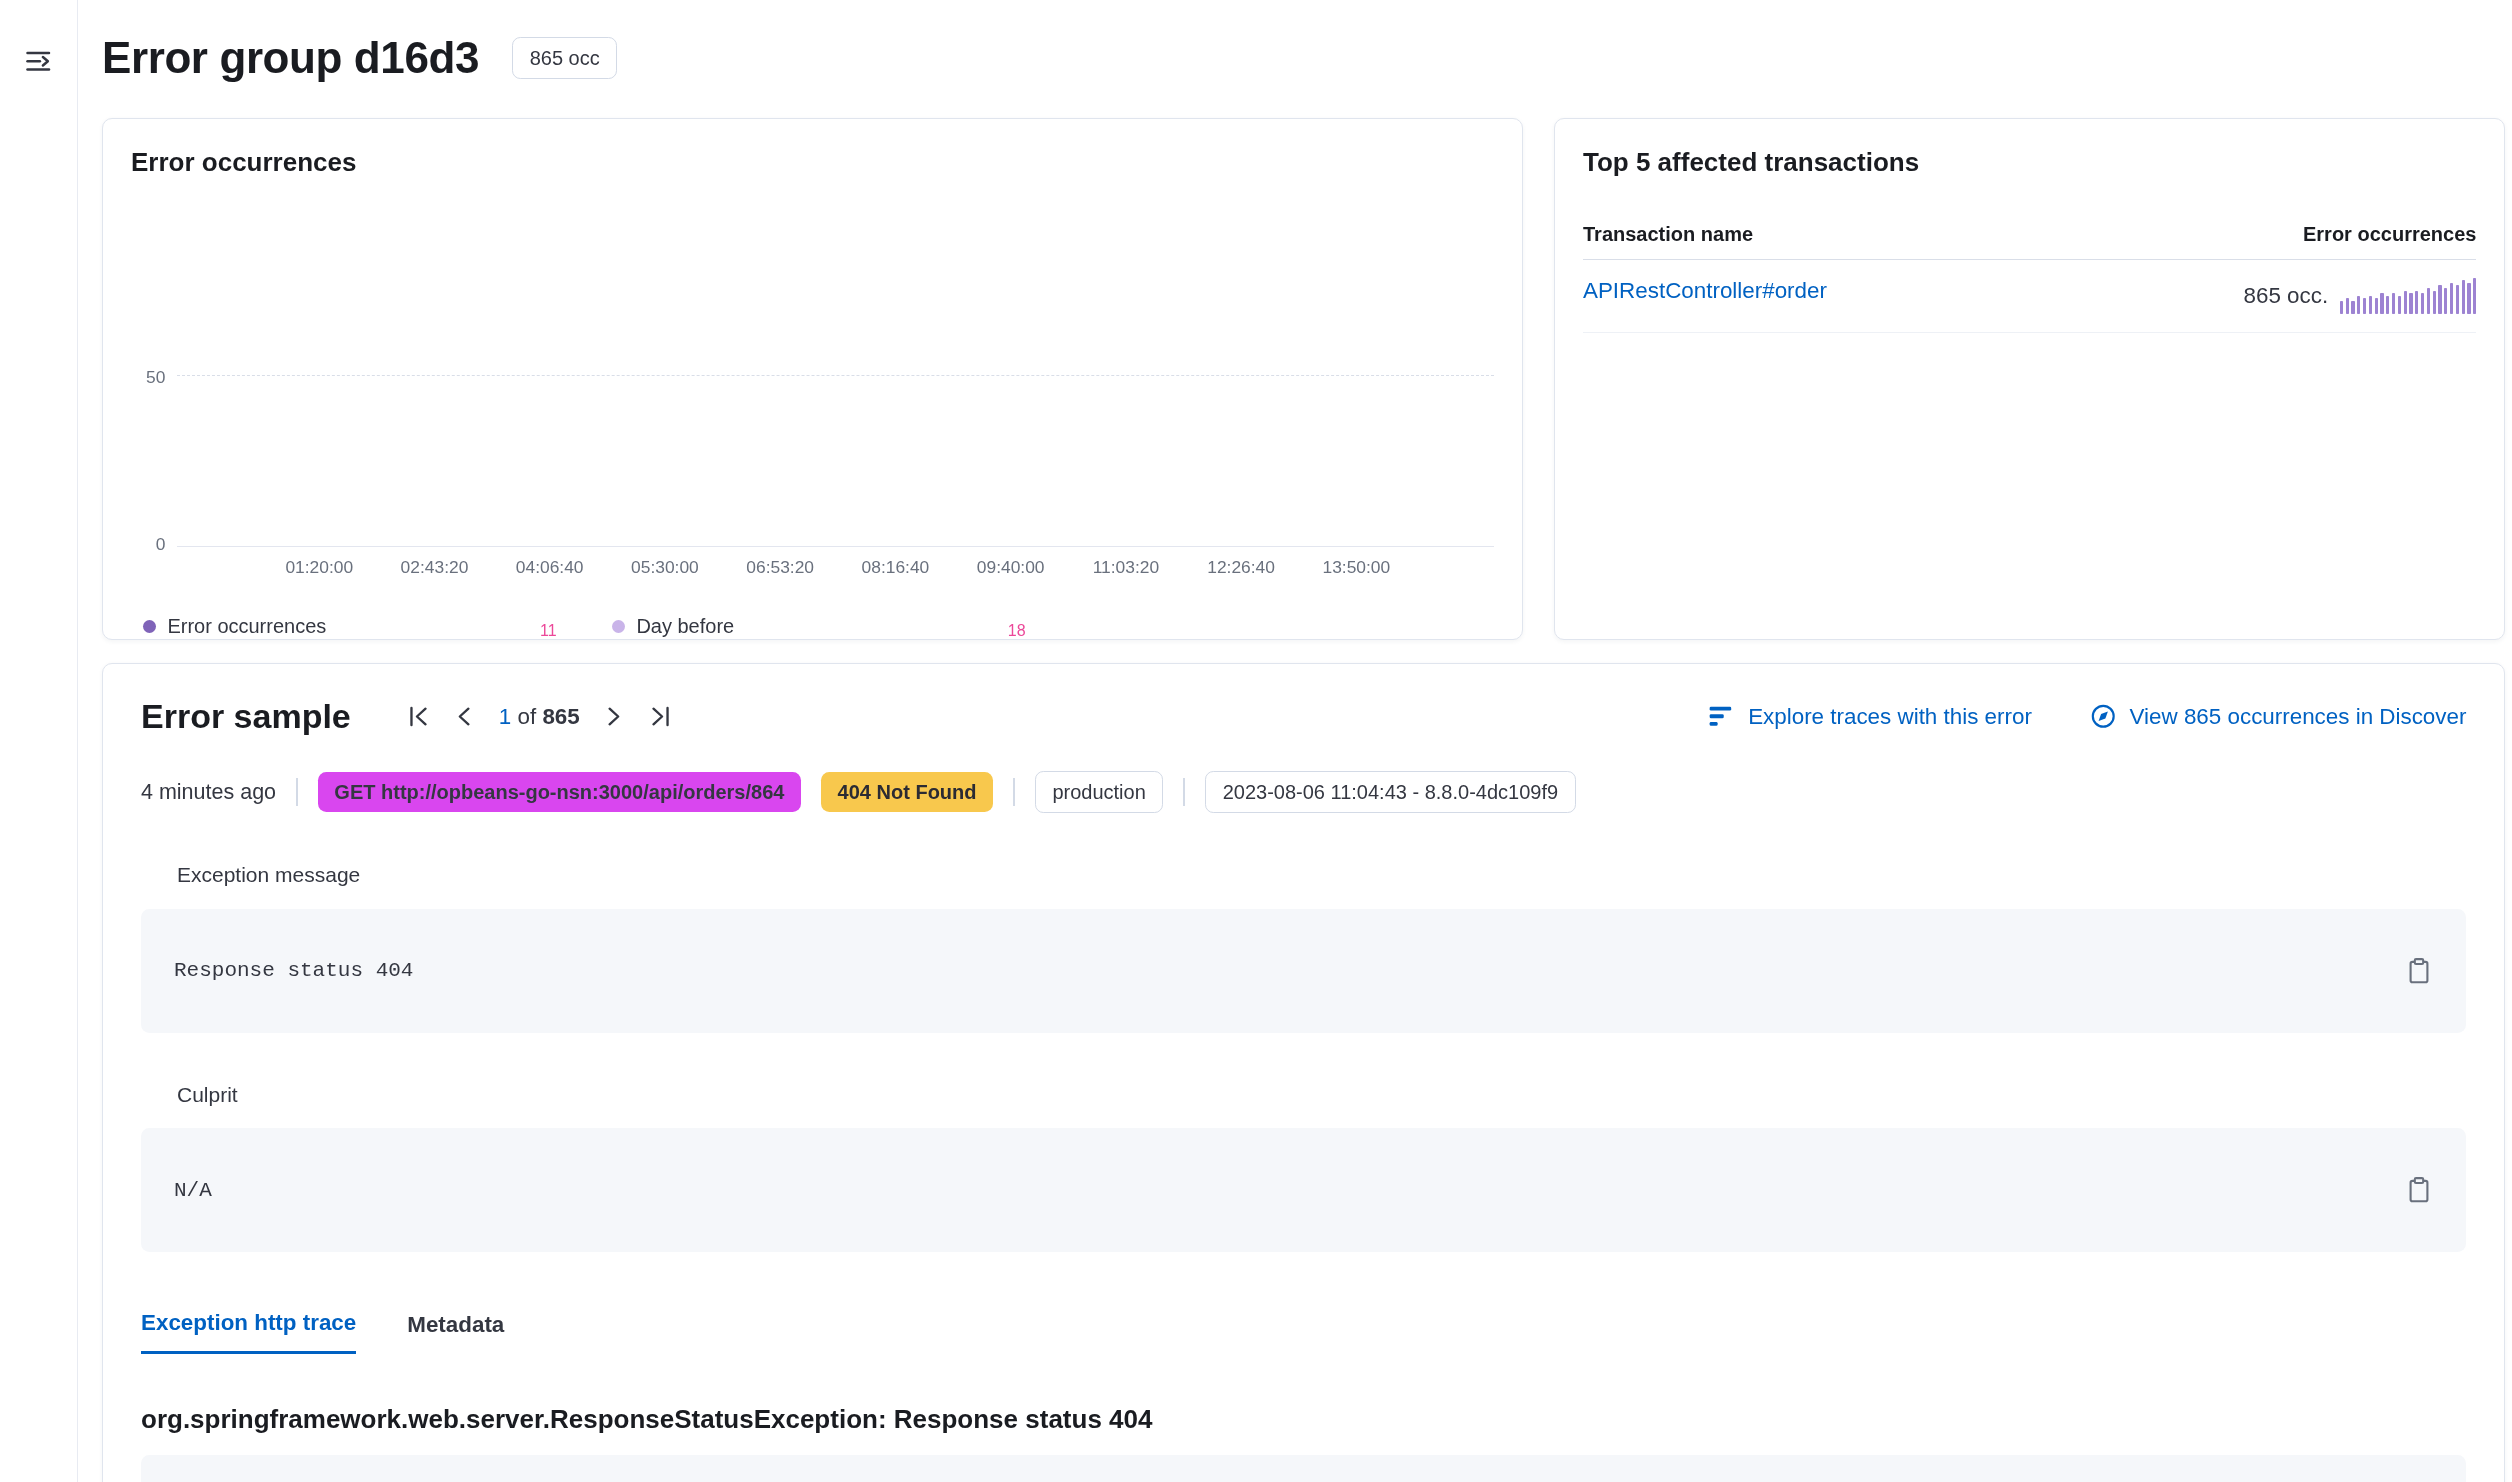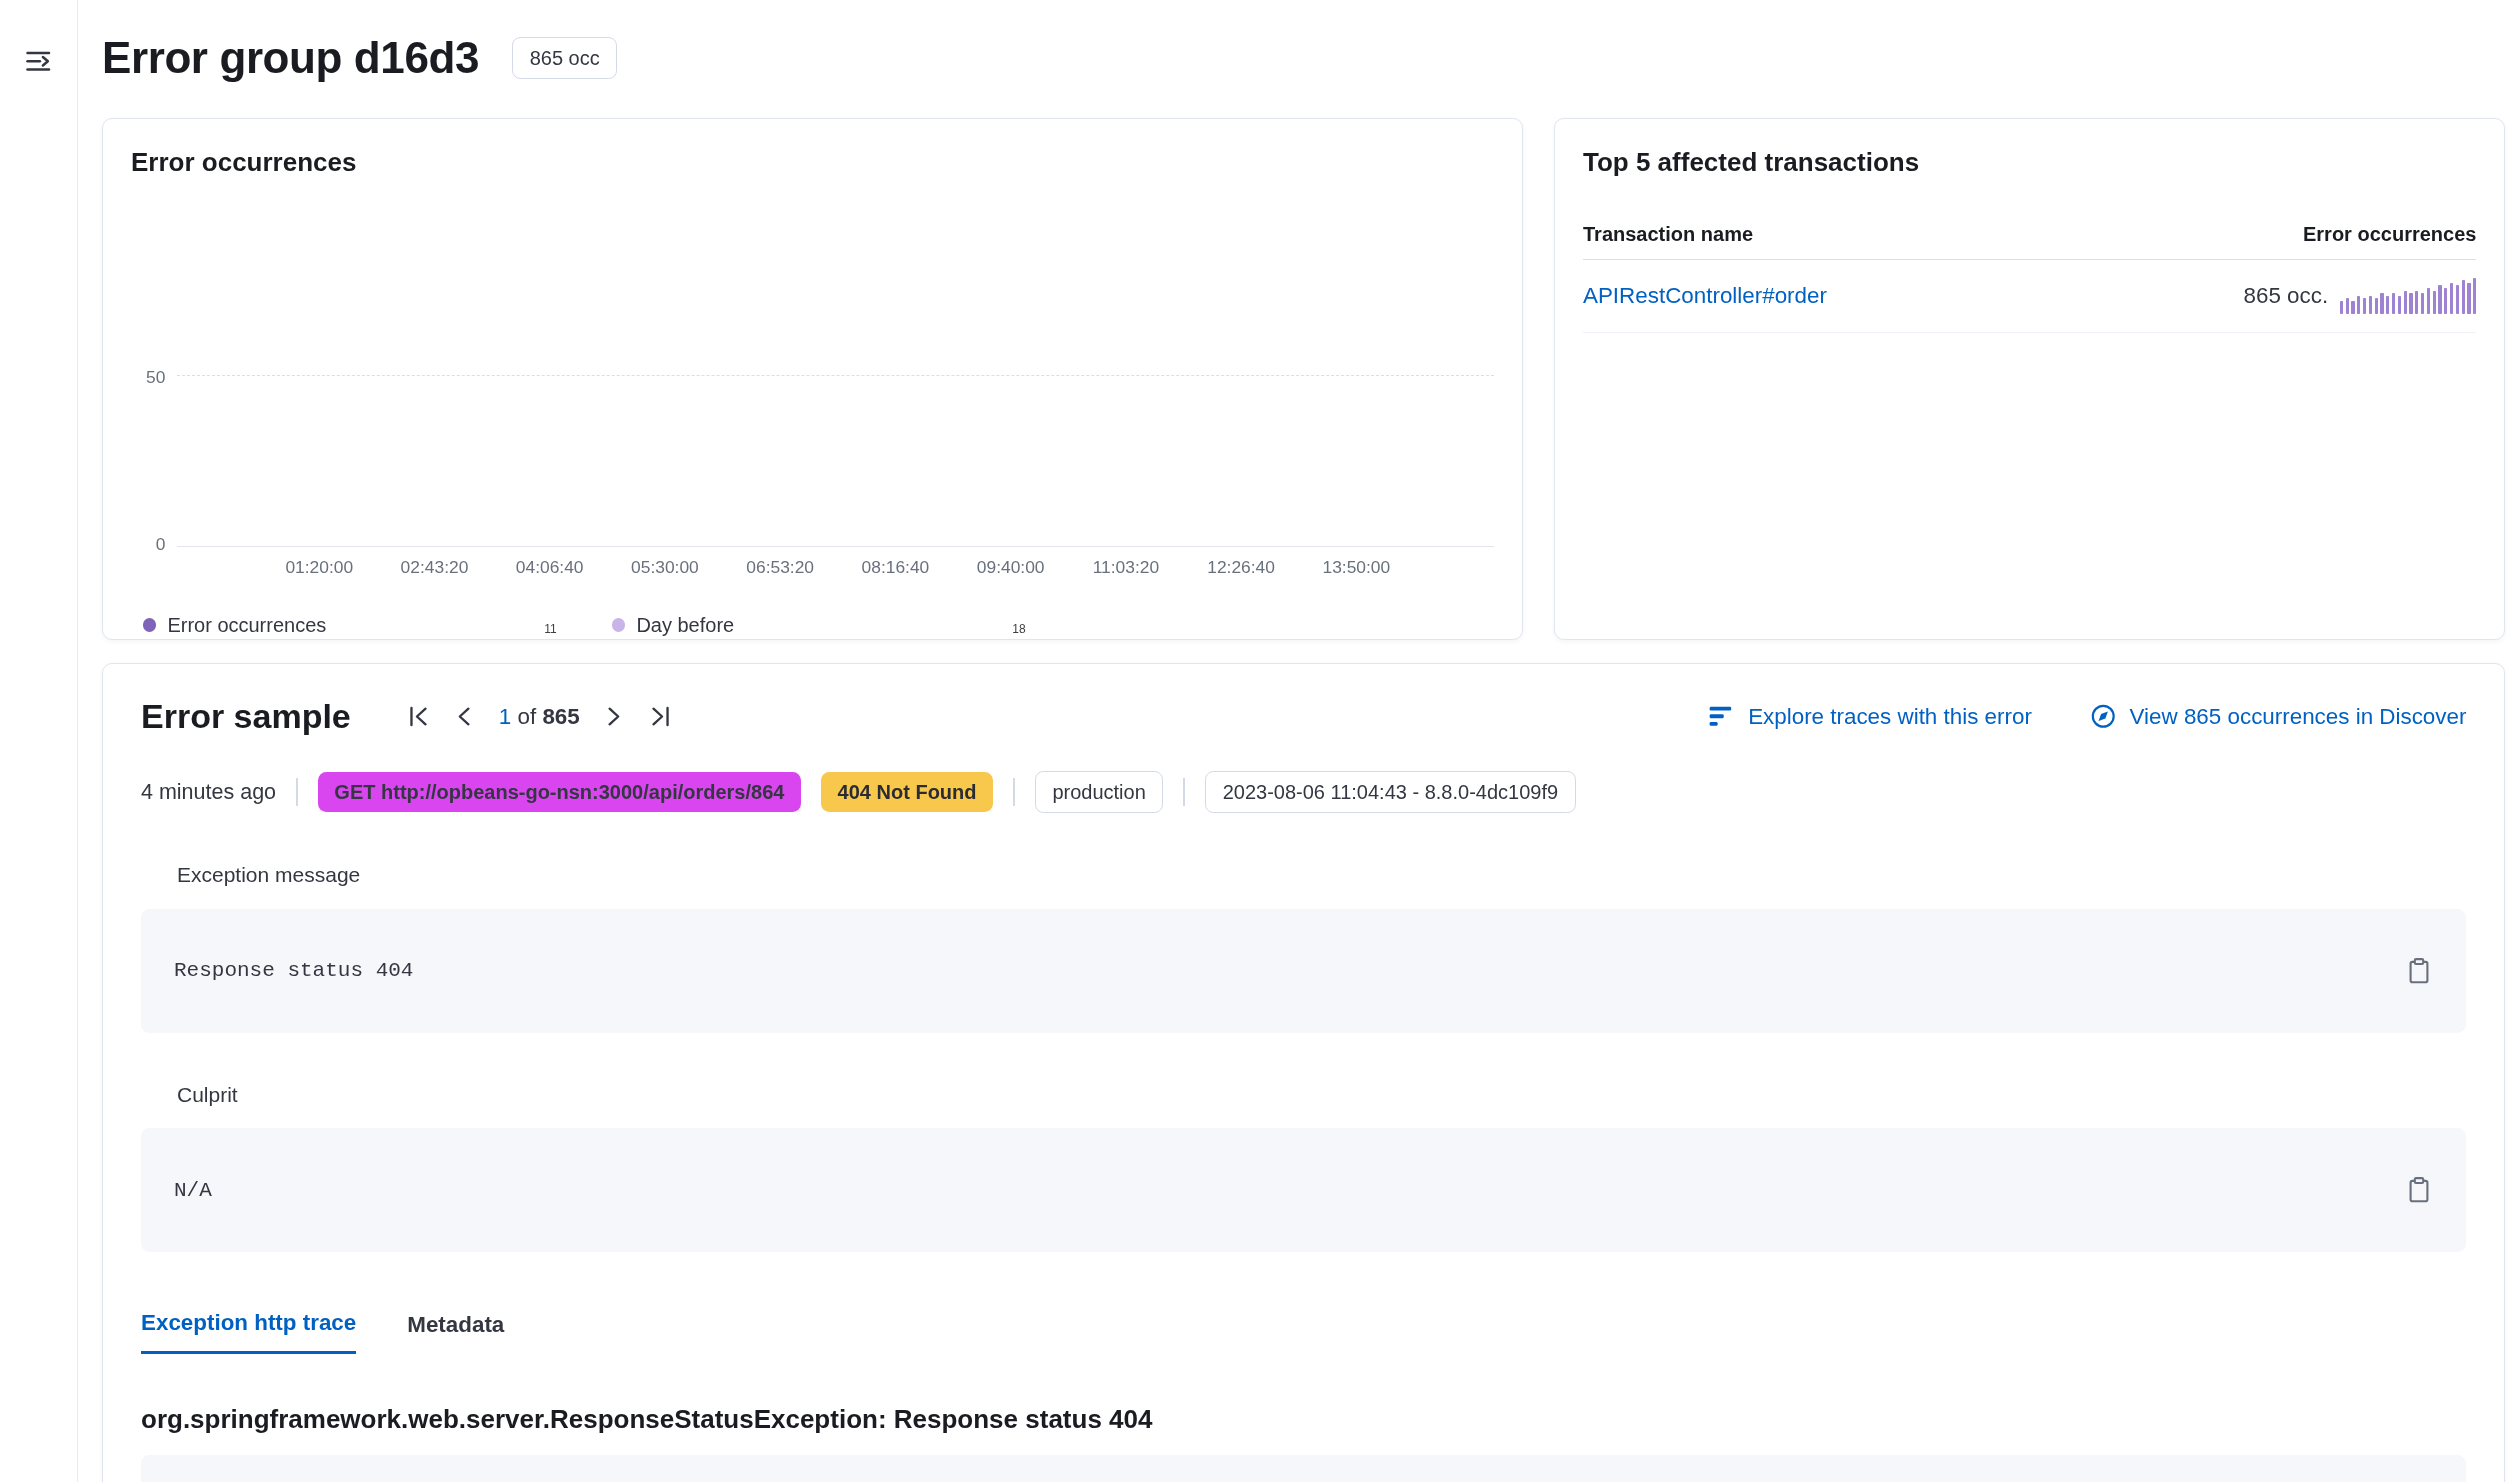--- a/index.html
+++ b/index.html
@@ -40,28 +40,28 @@
   .gridline { position:absolute; left:0; right:0; bottom:50%; border-top:1.7px dashed #d9dee8; }
   .bar-group { display:flex; align-items:flex-end; gap:6.6px; position:relative; z-index:1; }
   .bar { width:22.4px; }
   .x-axis { position:relative; height:35px; margin-top:10px; }
   .x-tick { position:absolute; transform:translateX(-50%); font-size:17.4px; color:#69707d; white-space:nowrap; }
   .legend { display:flex; margin-top:21.5px; padding-left:11.6px; }
   .legend-cell { display:flex; align-items:center; width:414px; }
   .legend-cell + .legend-cell { margin-left:55px; }
   .legend-dot { width:13.2px; height:13.2px; border-radius:50%; flex:none; }
   .legend-label { margin-left:11.6px; font-size:20px; color:#343741; flex:1; }
-  .legend-value { font-size:12px; color:#404040;margin-top:8px; }
+  .legend-value { font-size:16px; color:#ec4899;margin-top:8px; }
 
   
   .transactions-panel { flex:1; height:522px; padding:28px; }
   .t-head { display:flex; justify-content:space-between; margin-top:33px;
     padding:11.6px 0 13.2px; border-bottom:1.7px solid #d9dee8;
     font-size:20px; font-weight:700; color:#1a1c21; }
-  .t-row { display:flex; justify-content:space-between; align-items:center;
+  .t-row { display:flex; justify-content:space-between; 
     padding:18px 0; border-bottom:1.7px solid #eef1f6; }
   .link { color:#0061c2; text-decoration:none; cursor:pointer; }
   .t-name { font-size:22.4px; font-weight:500; }
   .t-occ { display:flex; align-items:center; gap:11.6px; font-size:22.4px; color:#343741; }
   .sparkline { display:flex; align-items:flex-end; gap:2.5px; height:36px; }
   .spark-bar { width:3.3px; border-radius:0.8px; background:#9d83d2; }
 
   
   .sample-panel { margin-top:23px; padding:33px 38px 66px; }
   .sample-header { display:flex; align-items:center; }

